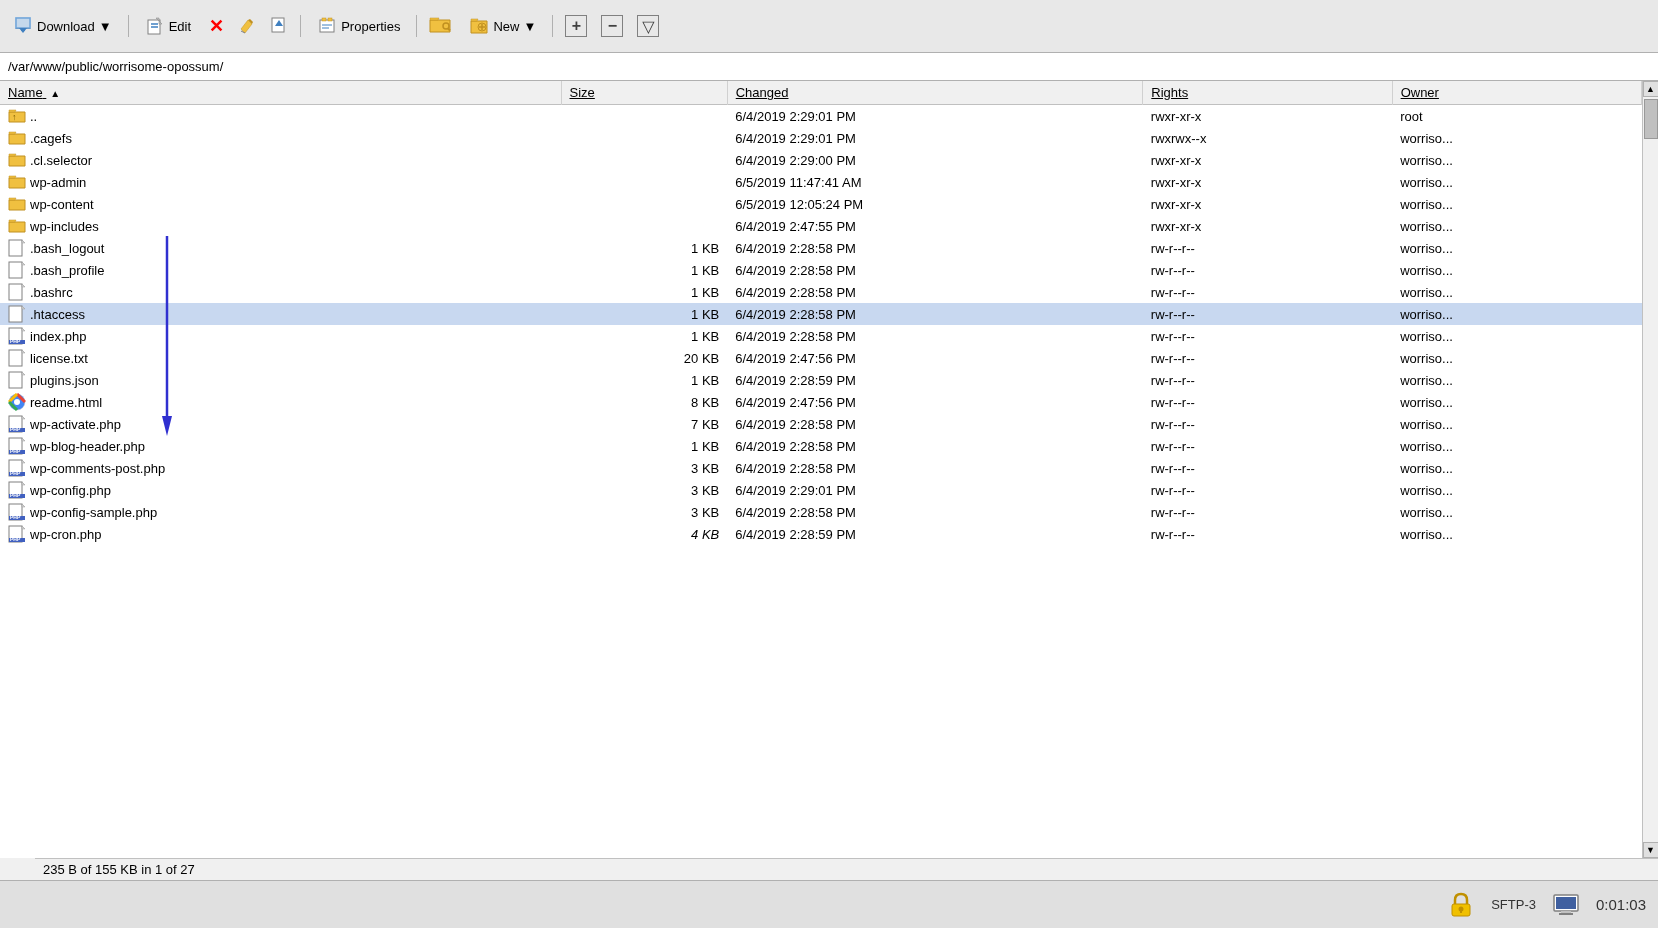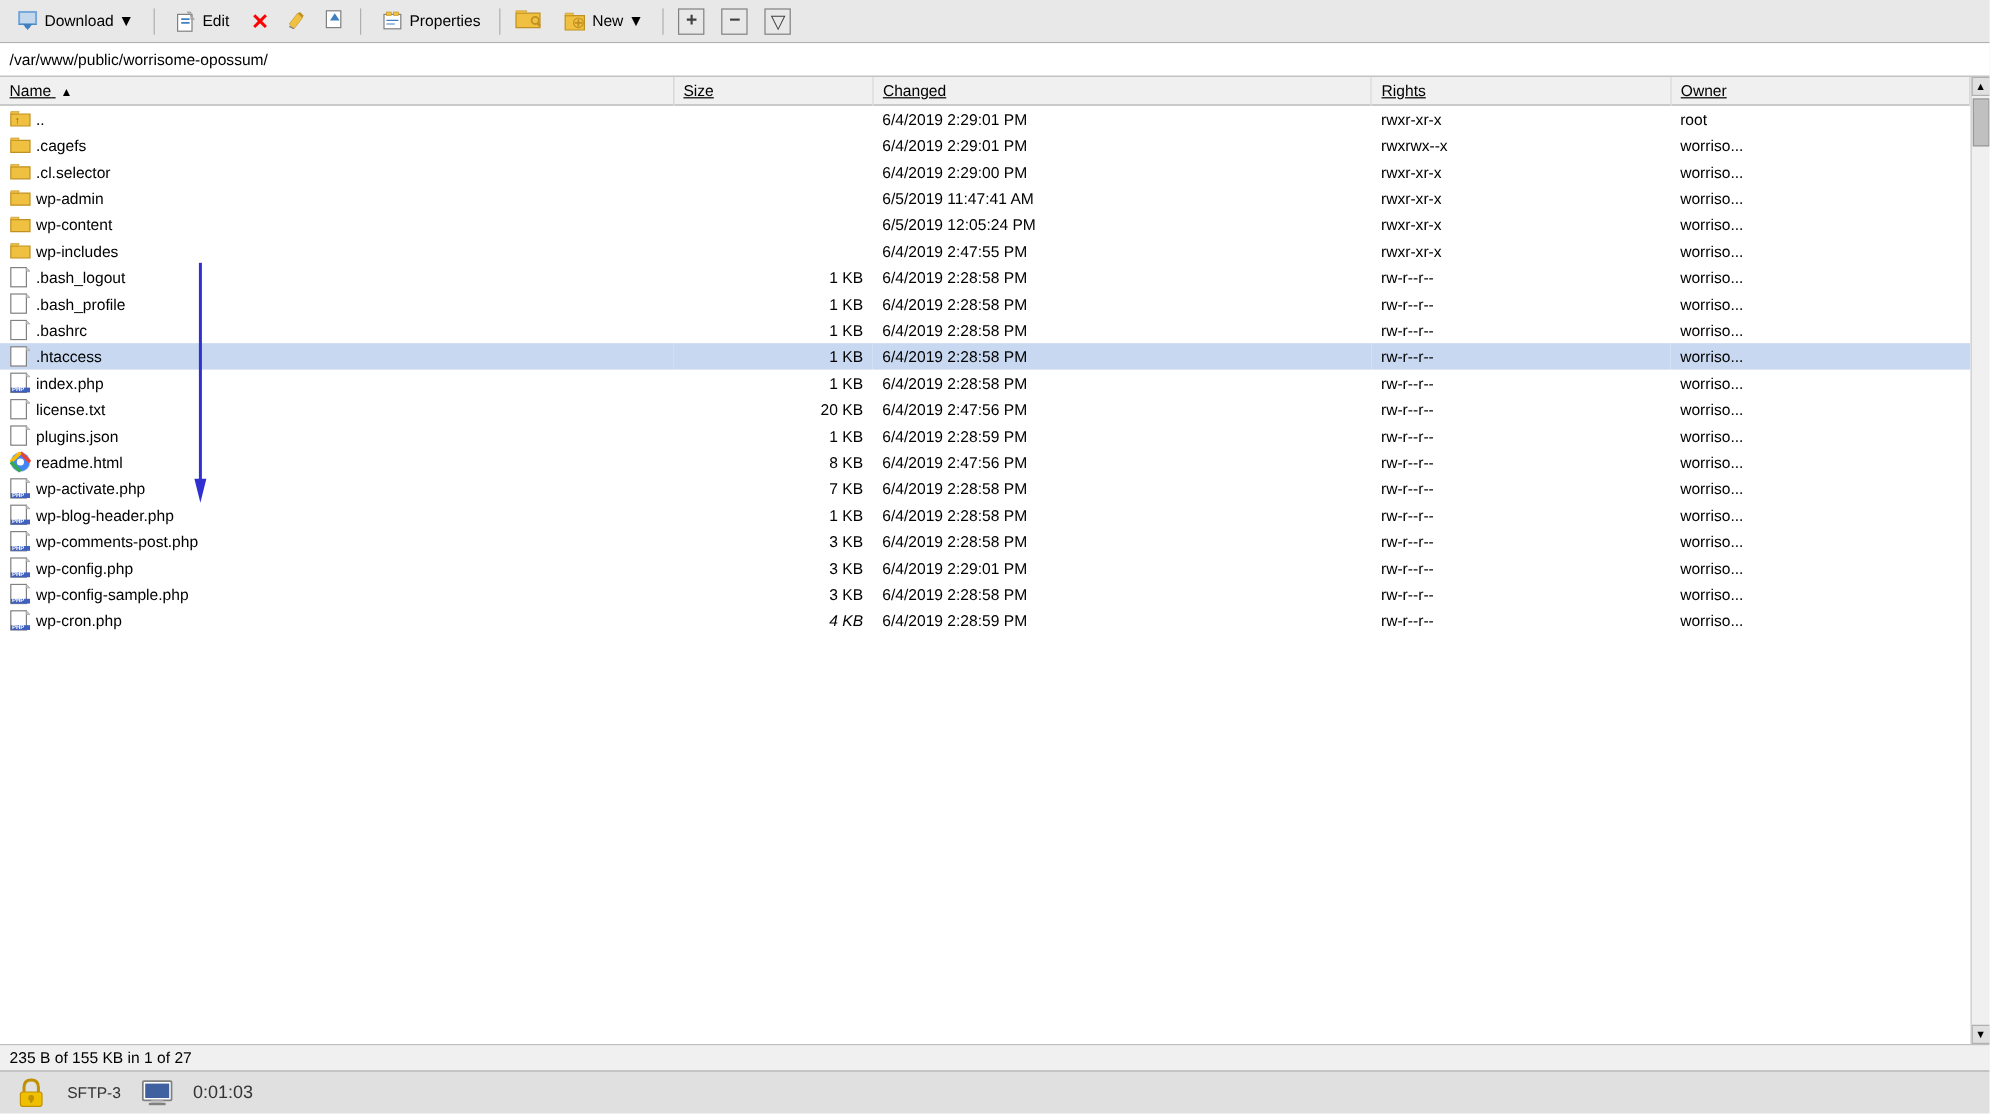--- a/index.html
+++ b/index.html
@@ -14,21 +14,21 @@
       flex-direction: column;
     }
 
     
     .toolbar {
       display: flex;
       align-items: center;
       background: #e8e8e8;
       border-bottom: 1px solid #b0b0b0;
       padding: 2px 4px;
-      height: 36px;
+      height: 53px;
       gap: 4px;
     }
     .toolbar-btn {
       display: flex;
       align-items: center;
       gap: 4px;
       padding: 3px 8px;
       background: transparent;
       border: 1px solid transparent;
       cursor: pointer;
@@ -163,29 +163,31 @@
     .col-owner { width: 120px; }
 
     
     .status-bar {
       background: #f0f0f0;
       border-top: 1px solid #c0c0c0;
       padding: 3px 8px;
       font-size: 13px;
       display: flex;
       align-items: center;
+      margin-left: 35px;
     }
 
     
     .bottom-bar {
       background: #e0e0e0;
       border-top: 1px solid #b0b0b0;
-      height: 36px;
-      display: flex;
-      align-items: center;
+      height: 48px;
+      display: flex;
+      align-items: center;
+      justify-content: flex-end;
       padding: 0 12px;
       gap: 16px;
     }
     .bottom-icon {
       width: 28px;
       height: 28px;
       display: flex;
       align-items: center;
       justify-content: center;
       cursor: pointer;

